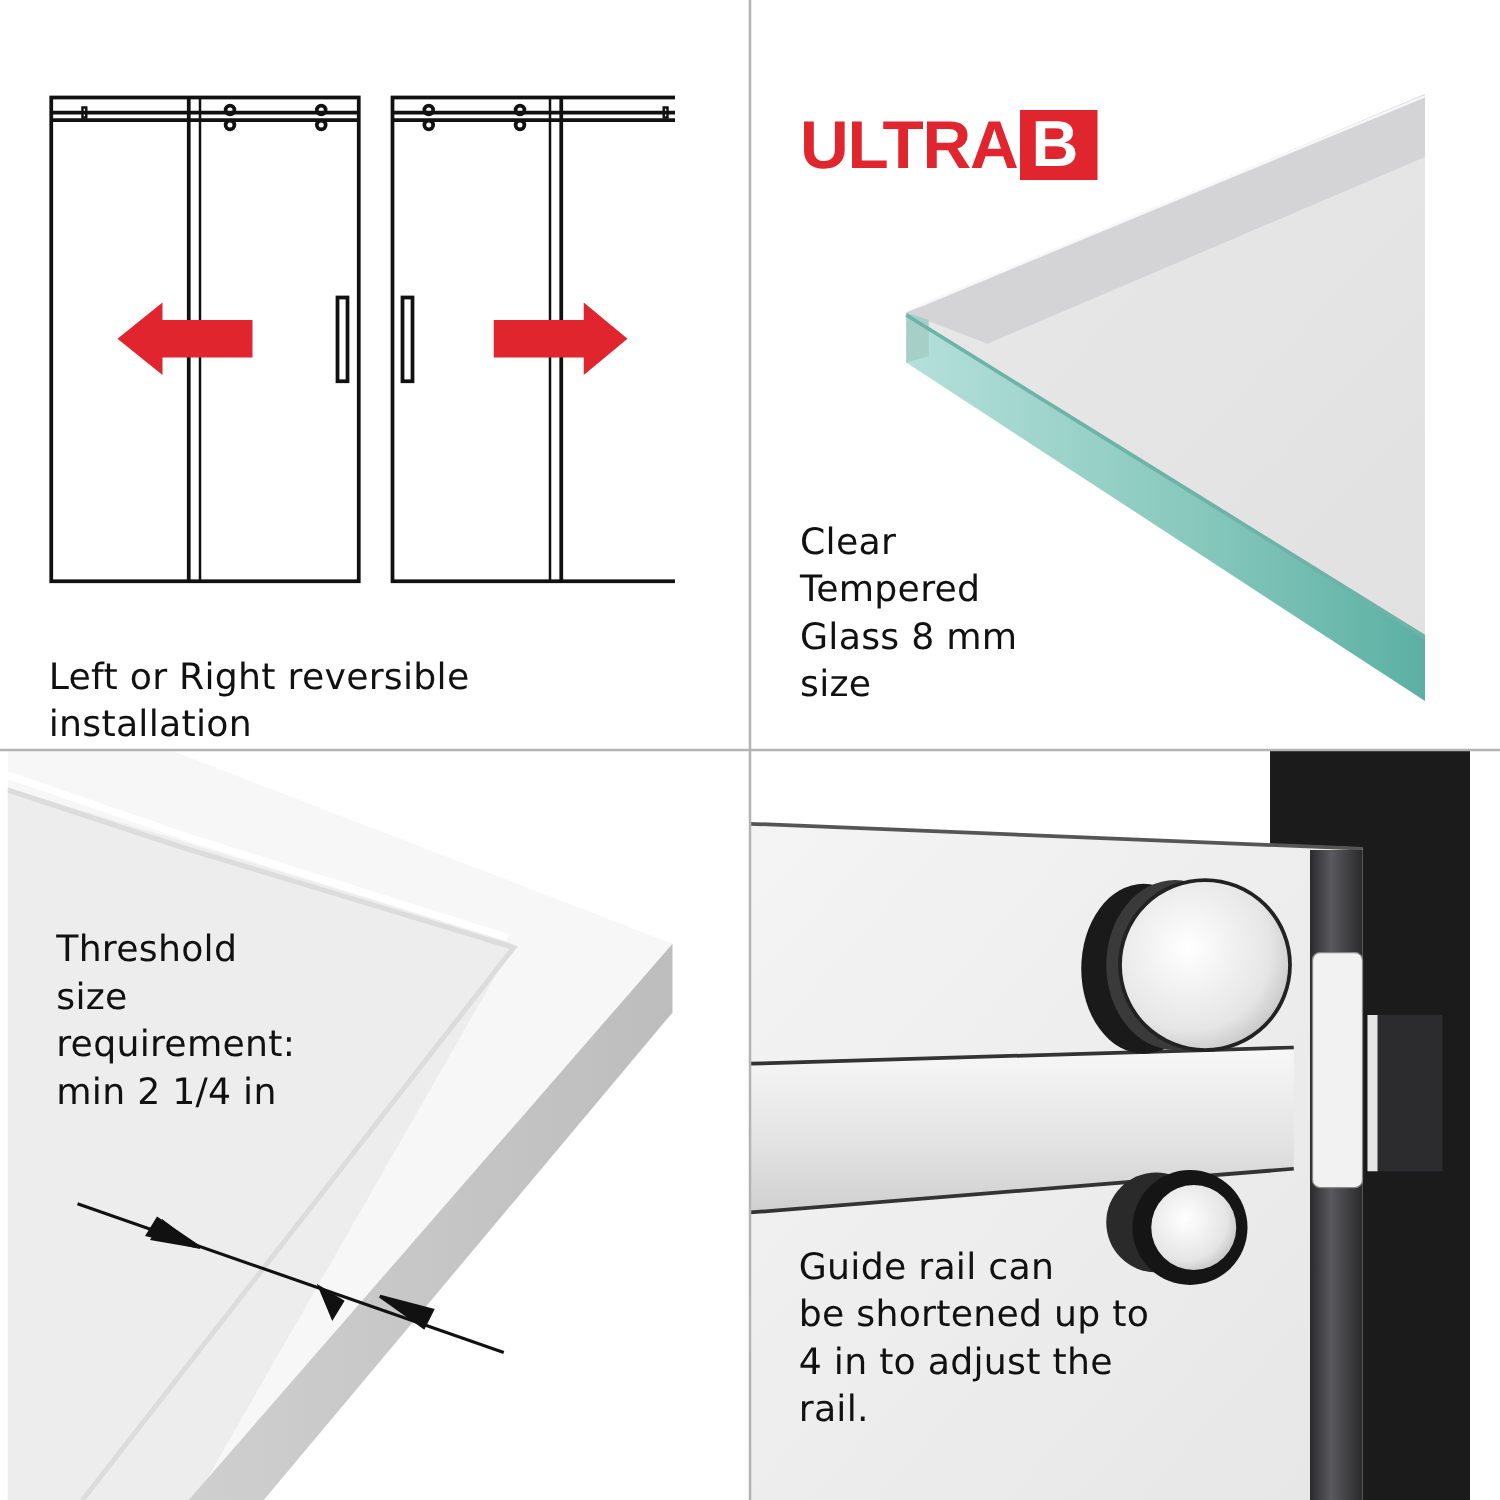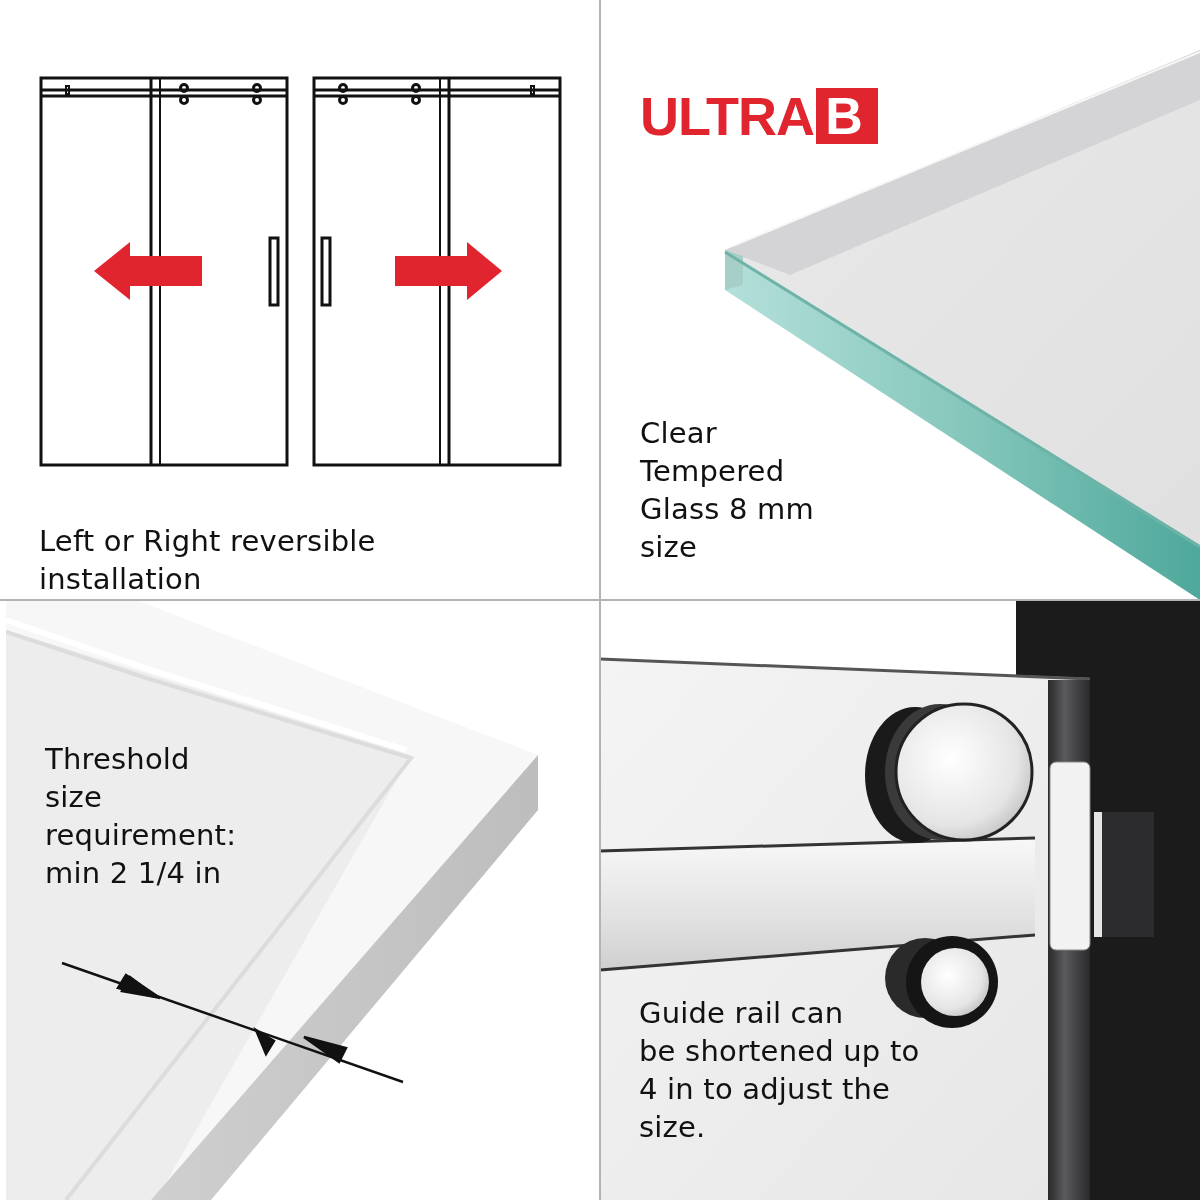--- a/index.html
+++ b/index.html
@@ -1,17 +1,17 @@
 <!DOCTYPE html>
 <html><head>
 <meta charset="utf-8">
 <style>
   html, body { margin: 0; padding: 0; }
   body { width: 1200px; height: 1200px; background: #ffffff; position: relative; overflow: hidden; font-family: "DejaVu Sans", sans-serif; }
-  .panel { position: absolute; width: 600px; height: 600px; overflow: hidden; background: #fff; }
+  .panel { position: absolute; width: 540px; height: 600px; overflow: hidden; background: #fff; }
   #p1 { left: 0; top: 0; margin-top: 32px; }
   #p2 { left: 600px; top: 0; }
   #p3 { left: 6px; top: 600px; }
   #p4 { left: 600px; top: 600px; padding-left: 36px; }
   .divider-v { position: absolute; left: 599px; top: 0; width: 2px; height: 1200px; background: #b3b3b3; }
   .divider-h { position: absolute; left: 0; top: 599px; width: 1200px; height: 2px; background: #b3b3b3; }
   .caption { position: absolute; color: #111; font-size: 29px; line-height: 38px; font-weight: 500; letter-spacing: 0.2px; }
   .caption div { white-space: nowrap; }
   svg { position: absolute; left: 0; top: 0; }
   .logo { position: absolute; left: 40px; top: 88px; display: flex; align-items: center; }
@@ -191,18 +191,18 @@
     <g>
       <ellipse cx="325" cy="378" rx="40" ry="40" fill="#2a2a2a"></ellipse>
       <circle cx="352" cy="382" r="46" fill="#151515"></circle>
       <circle cx="355" cy="382" r="34" fill="url(#chrome)"></circle>
     </g>
   </svg>
   <div class="caption" style="left:39px; top:394px;">
     <div>Guide rail can</div>
     <div>be shortened up to</div>
     <div>4 in to adjust the</div>
-    <div>size.</div>
+    <div>rail.</div>
   </div>
 </div>
 
 <div class="divider-v"></div>
 <div class="divider-h"></div>
 
 </body></html>

